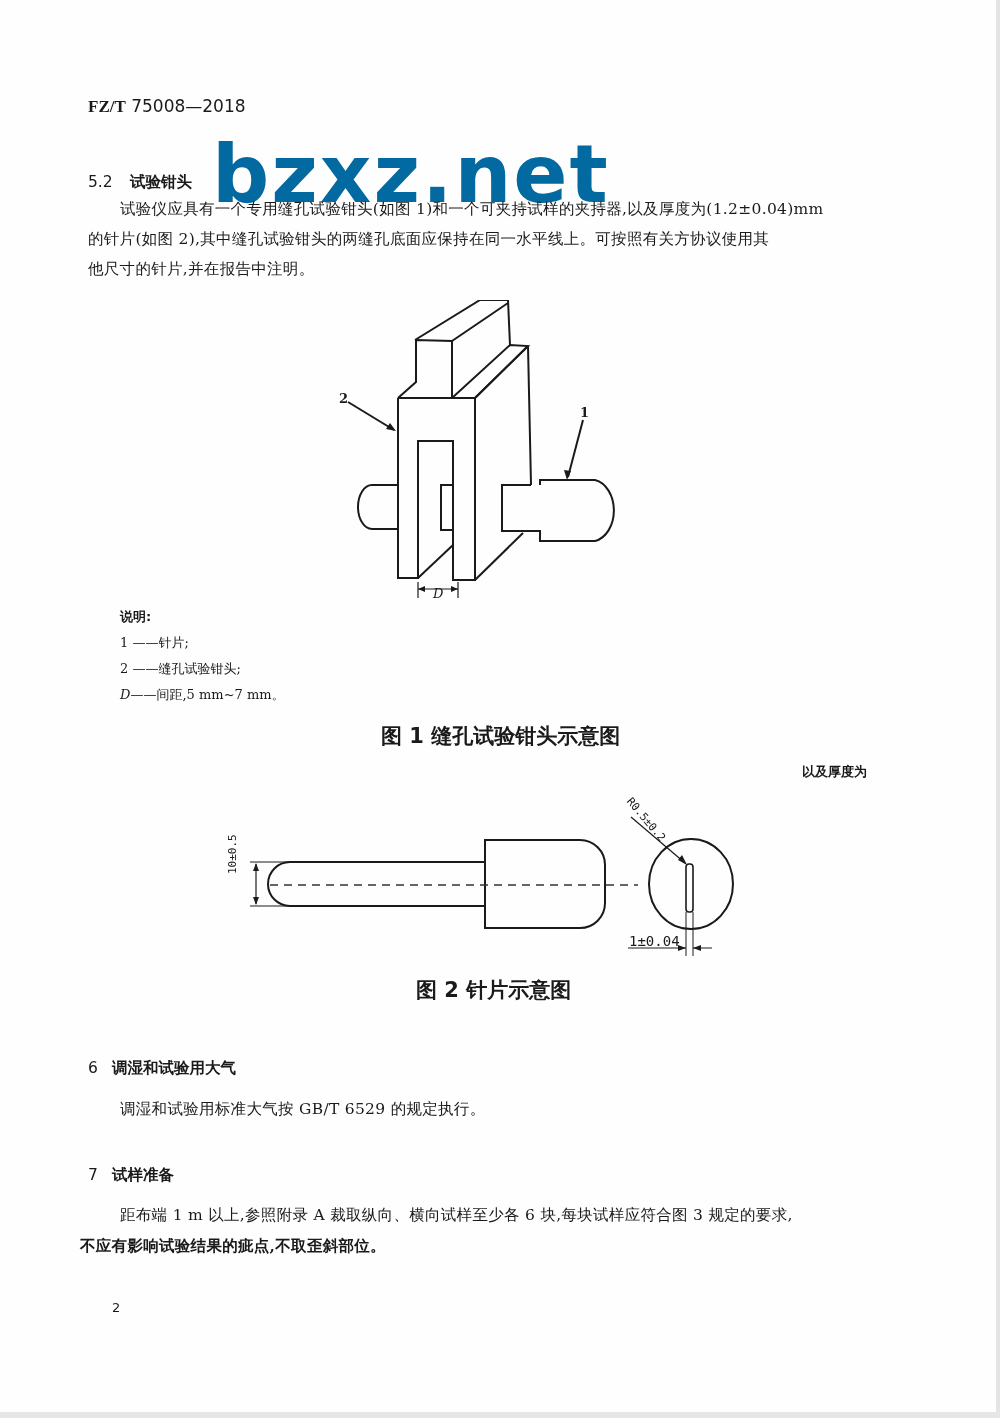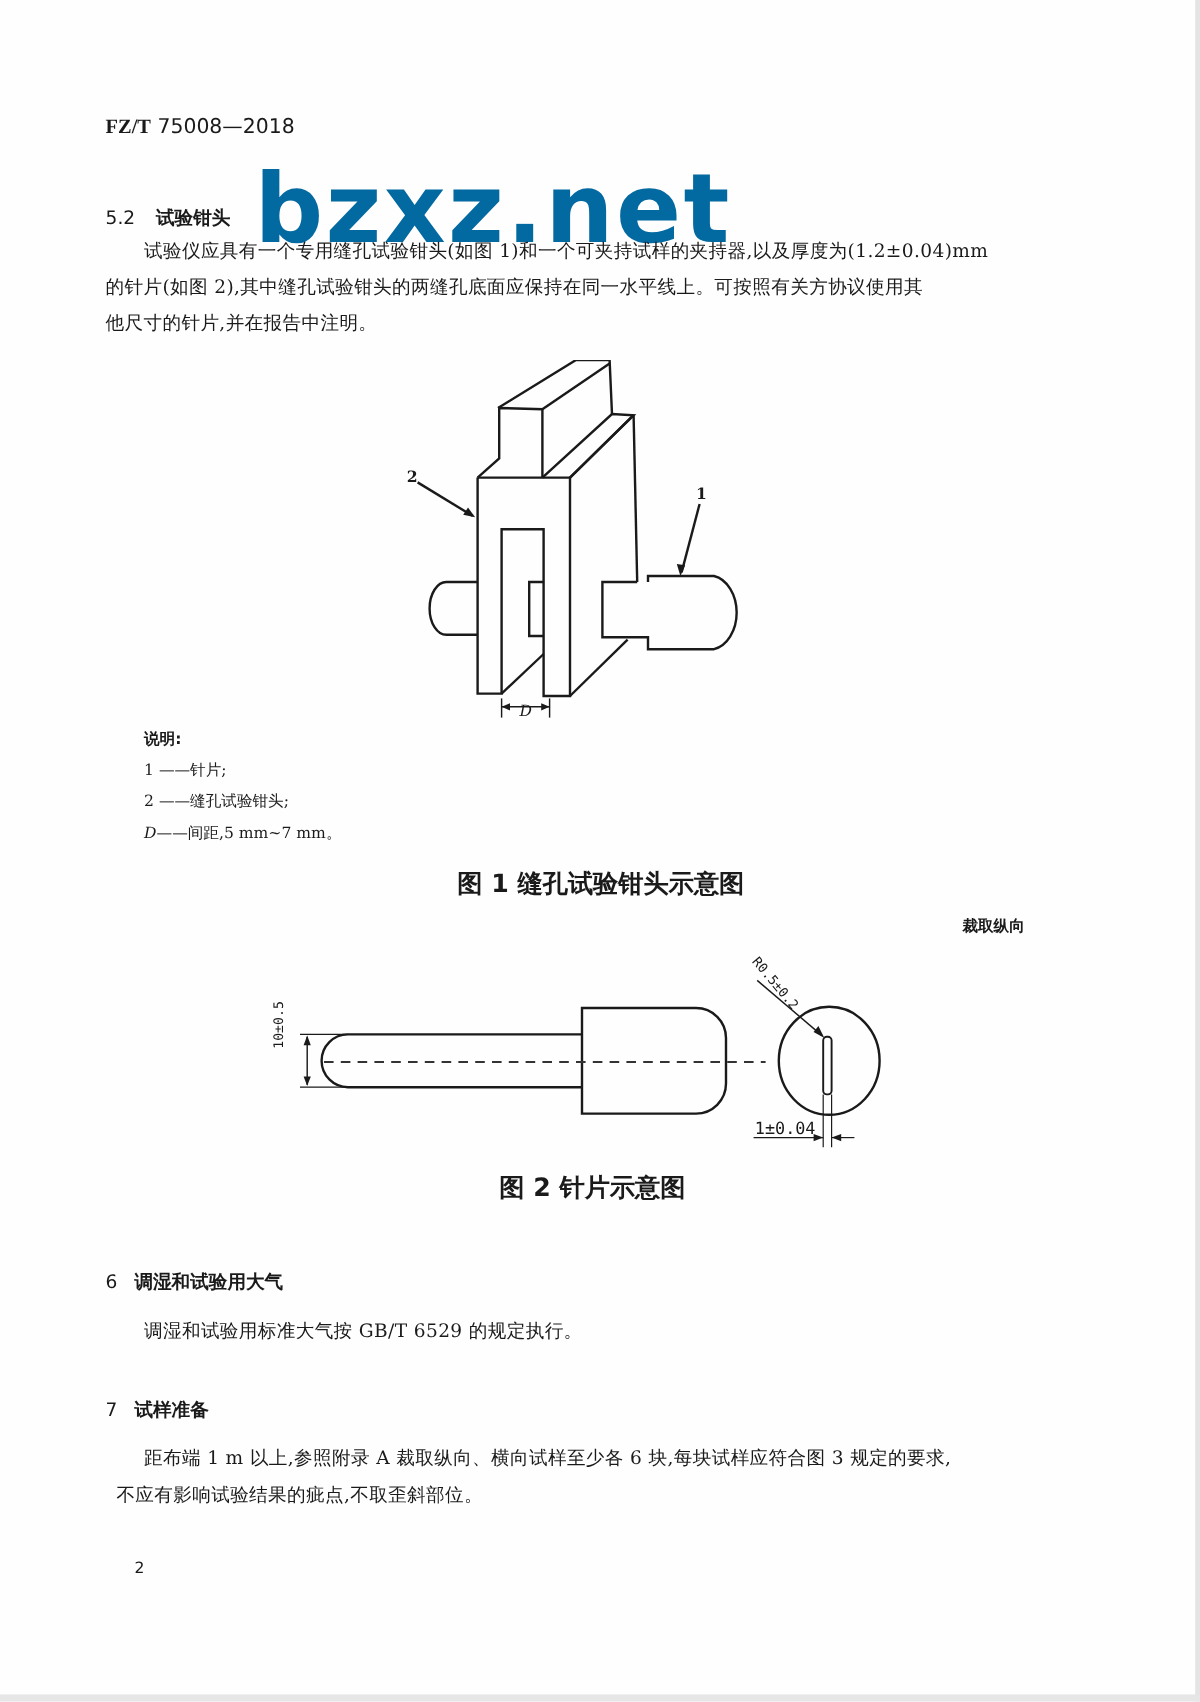--- a/index.html
+++ b/index.html
@@ -85,21 +85,21 @@
 <div class="abs" style="left:433px; top:586px; font-size:13px; font-style:italic;">D</div>
 
 <div class="abs legend" style="left:120px; top:604px; font-weight:bold; font-family:'DejaVu Sans',sans-serif;">说明:</div>
 <div class="abs legend" style="left:120px; top:630px;">1 ——针片;</div>
 <div class="abs legend" style="left:120px; top:656px;">2 ——缝孔试验钳头;</div>
 <div class="abs legend" style="left:120px; top:682px;">
   <i>D</i><span>——间距,5 mm~7 mm。</span>
 </div>
 <div class="abs caption" style="left:381px; top:722px;">图 1   缝孔试验钳头示意图</div>
 
-<div class="abs unit-note" style="left:802px; top:763px;">裁取纵向</div>
+<div class="abs unit-note" style="left:802px; top:763px;">以及厚度为</div>
 <svg class="abs" style="left:240px; top:780px;" width="520" height="180" viewBox="0 0 520 180" fill="none" stroke="#1a1a1a" stroke-width="2">
 
   <path d="M245,82 L50,82 A22,22 0 0 0 50,126 L245,126"></path>
 
   <path d="M245,60 L340,60 A25,25 0 0 1 365,85 L365,123 A25,25 0 0 1 340,148 L245,148 Z"></path>
 
   <line x1="30" y1="105" x2="398" y2="105" stroke-width="1.5" stroke-dasharray="8,6" stroke="#333"></line>
 
   <line x1="10" y1="82" x2="50" y2="82" stroke-width="1"></line>
   <line x1="10" y1="126" x2="50" y2="126" stroke-width="1"></line>
@@ -128,15 +128,15 @@
 
 <div class="abs heading" style="left:88px; top:1046px;">
   <span class="hnum" style="width:24px;">6</span><span>调湿和试验用大气</span>
 </div>
 <div class="abs para" style="left:120px; top:1094px;">调湿和试验用标准大气按 GB/T 6529 的规定执行。</div>
 
 <div class="abs heading" style="left:88px; top:1153px;">
   <span class="hnum" style="width:24px;">7</span><span>试样准备</span>
 </div>
 <div class="abs para" style="left:120px; top:1200px;">距布端 1 m 以上,参照附录 A 裁取纵向、横向试样至少各 6 块,每块试样应符合图 3 规定的要求,</div>
-<div class="abs para" style="left:97px; top:1231px;">不应有影响试验结果的疵点,不取歪斜部位。</div>
+<div class="abs para" style="left:80px; top:1231px;font-weight:bold;">不应有影响试验结果的疵点,不取歪斜部位。</div>
 
 <div class="abs page-num" style="left:112px; top:1300px;">2</div>
 
 </body></html>

